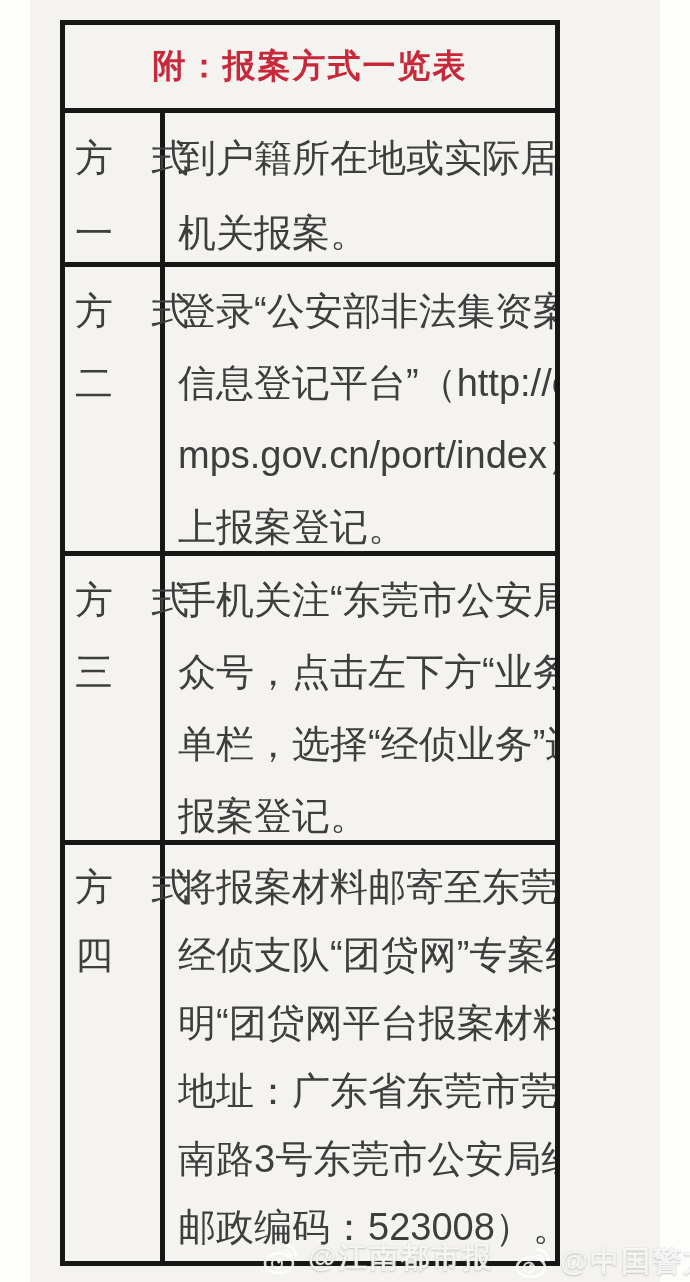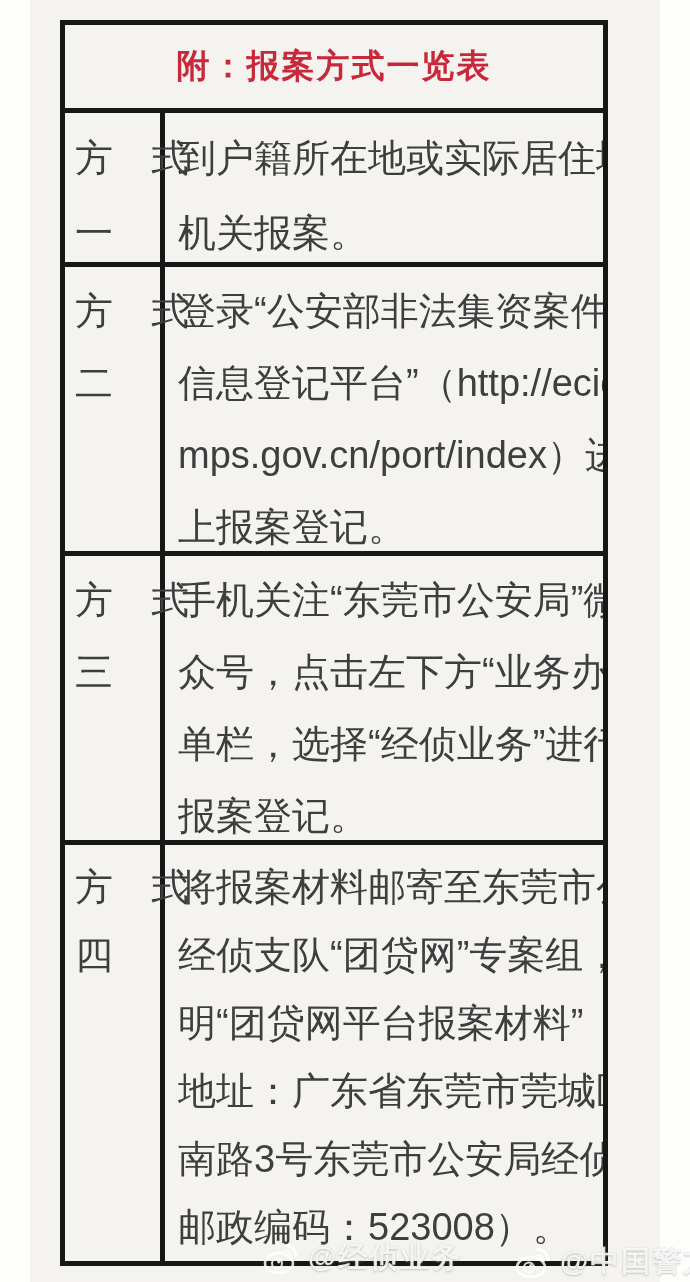--- a/index.html
+++ b/index.html
@@ -19,21 +19,21 @@
   }
   .panel {
     position: absolute;
     left: 30px; top: 0;
     width: 630px; height: 1282px;
     background: var(--panel-bg);
   }
   .report-table {
     position: absolute;
     left: 60px; top: 20px;
-    width: 548px; height: 1246px;
+    width: 500px; height: 1246px;
     border: 5px solid var(--border-c);
     display: flex;
     flex-direction: column;
   }
   .title-row {
     height: 88px;
     border-bottom: 5px solid var(--border-c);
     display: flex;
     align-items: center;
     justify-content: center;
@@ -155,21 +155,21 @@
 <div class="watermark wm-left">
   <span>
     <svg width="38" height="33" viewBox="0 0 38 33" fill="none" stroke="currentColor">
       <path d="M17 11c-7.5 0-14 4.8-14 10.5S9.5 31 17 31s14-4.2 14-9.5S24.5 11 17 11z" stroke-width="2.6"></path>
       <circle cx="15" cy="21.5" r="5" stroke-width="2"></circle>
       <circle cx="16.8" cy="19.8" r="1.7" fill="currentColor" stroke="none"></circle>
       <path d="M23.5 3.5c5.8 0 10.5 4.7 10.5 10.5" stroke-width="2.6" stroke-linecap="round"></path>
       <path d="M24 9c3.3 0 6 2.7 6 6" stroke-width="2.2" stroke-linecap="round"></path>
     </svg>
   </span>
-  <span>@经侦业务</span>
+  <span>@江南都市报</span>
 </div>
 
 <div class="watermark wm-right">
   <span>
     <svg width="38" height="33" viewBox="0 0 38 33" fill="none" stroke="currentColor">
       <path d="M17 11c-7.5 0-14 4.8-14 10.5S9.5 31 17 31s14-4.2 14-9.5S24.5 11 17 11z" stroke-width="2.6"></path>
       <circle cx="15" cy="21.5" r="5" stroke-width="2"></circle>
       <circle cx="16.8" cy="19.8" r="1.7" fill="currentColor" stroke="none"></circle>
       <path d="M23.5 3.5c5.8 0 10.5 4.7 10.5 10.5" stroke-width="2.6" stroke-linecap="round"></path>
       <path d="M24 9c3.3 0 6 2.7 6 6" stroke-width="2.2" stroke-linecap="round"></path>

